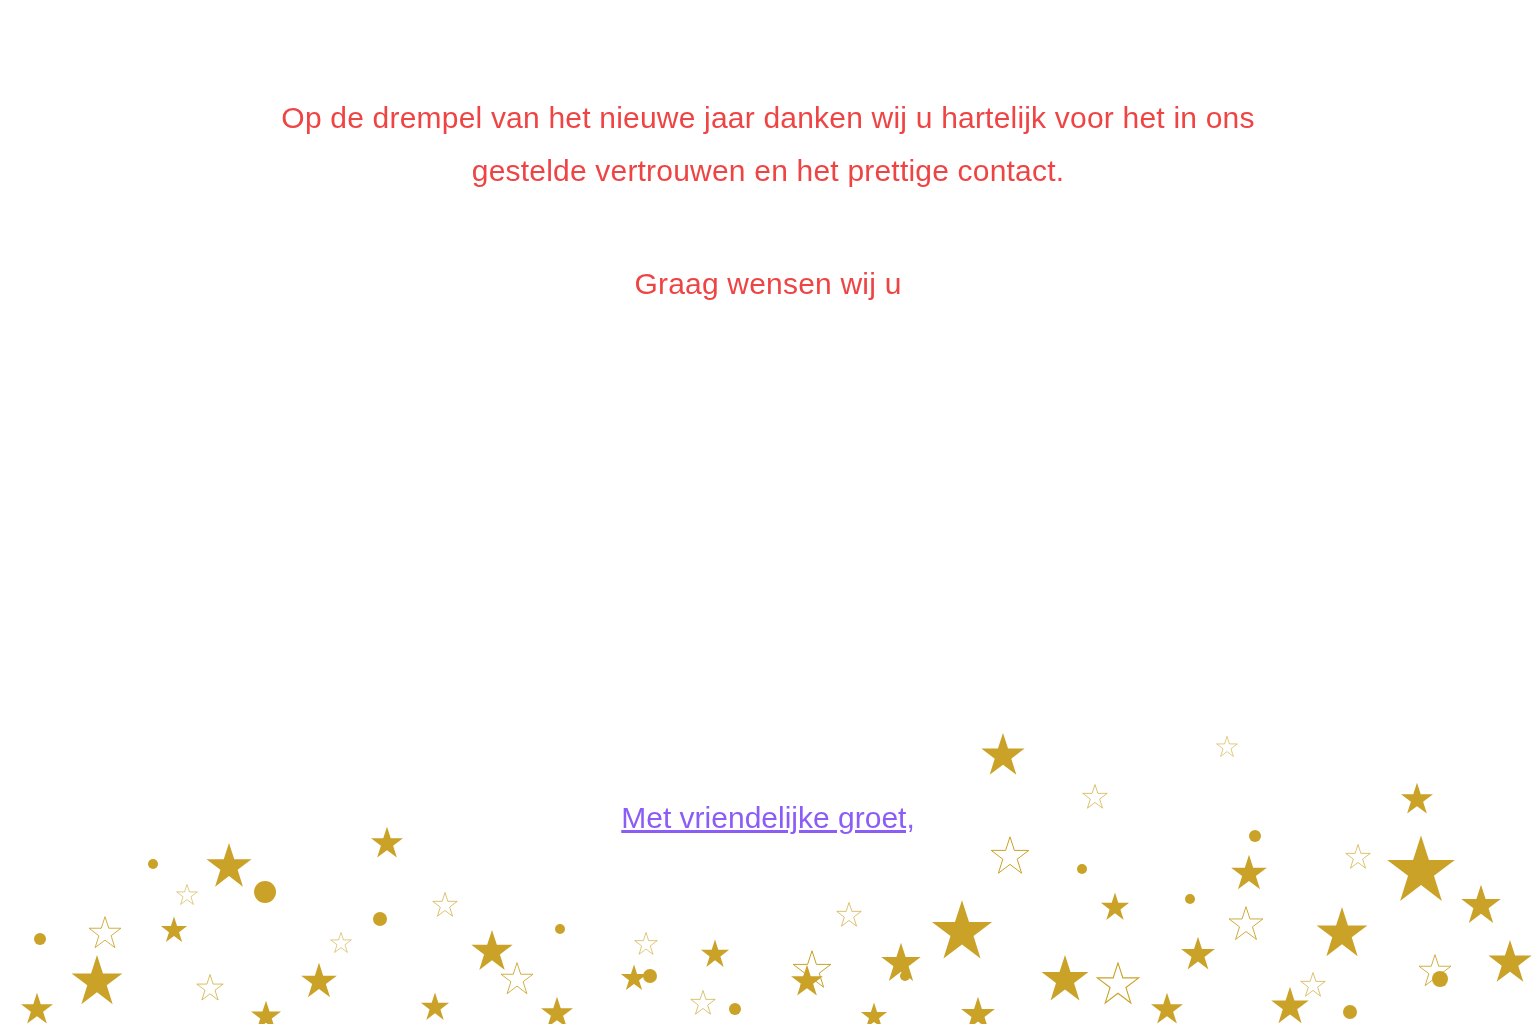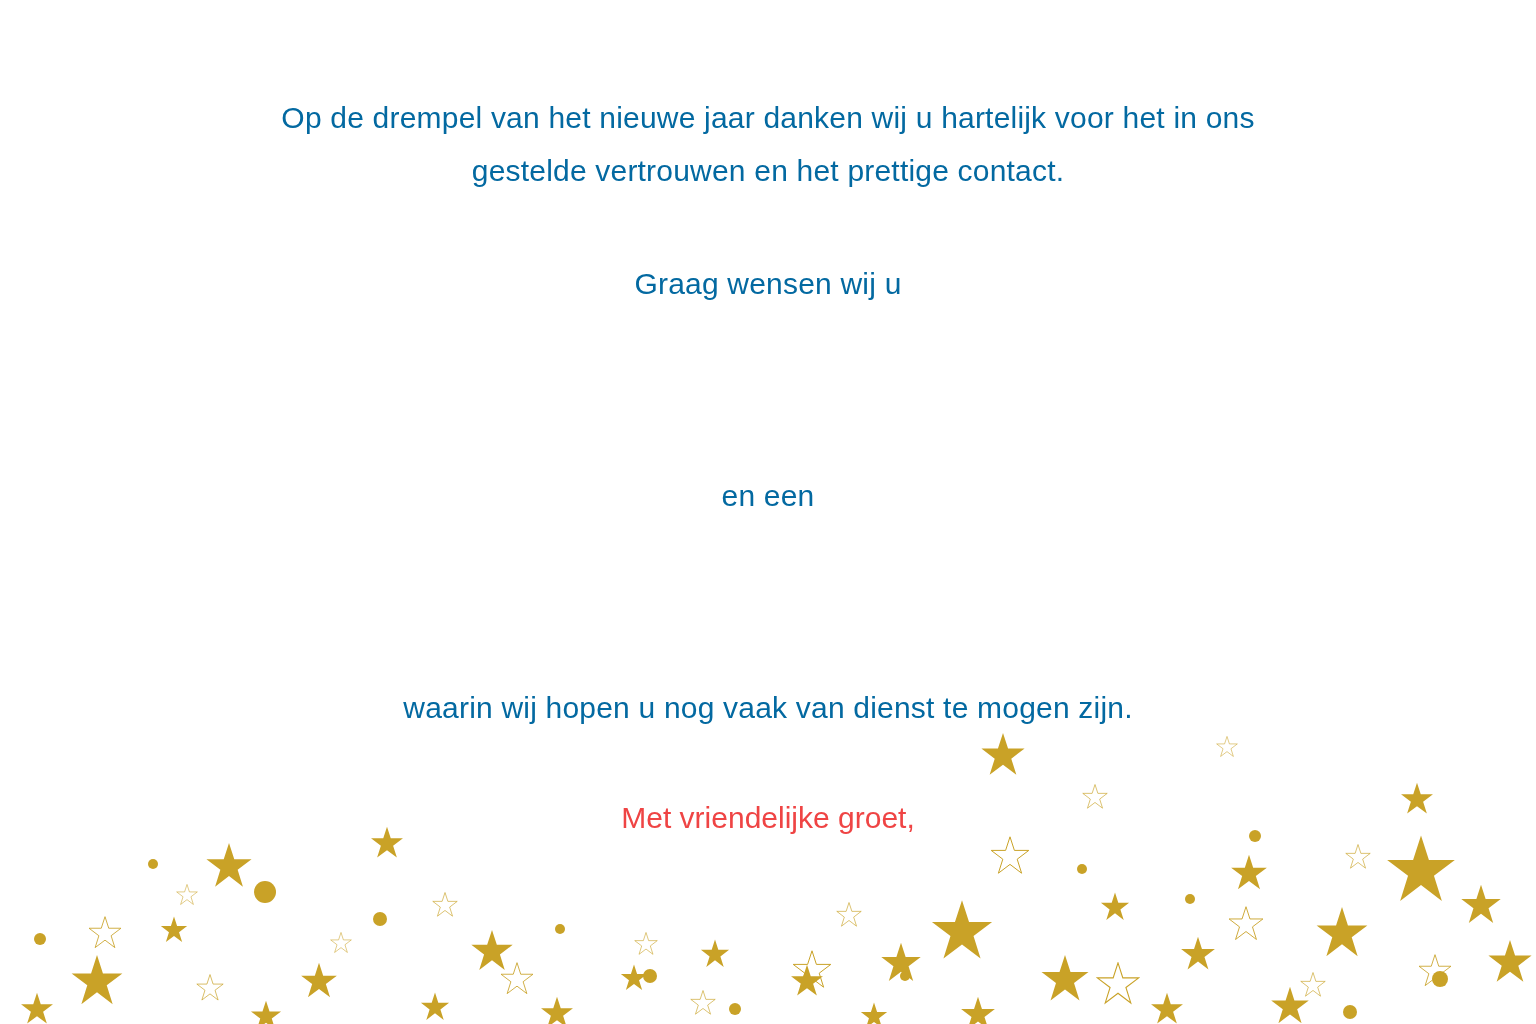--- a/index.html
+++ b/index.html
@@ -15,43 +15,44 @@
     width: 1536px;
     height: 1024px;
     background: #ffffff;
     overflow: hidden;
   }
   .text-block {
     position: absolute;
     left: 0;
     width: 100%;
     text-align: center;
-    color: #0369a1;
+    color: #ef4444;
     font-size: 30px;
     line-height: 1.75;
     font-weight: 400;
     letter-spacing: 0.2px;
   }
   .line-1 { top: 92px; }
   .line-1 .inner {
     display: inline-block;
     max-width: 1075px;
   }
   .line-2 { top: 258px; text-align: center; }
   .line-3 { top: 470px; }
   .line-4 { top: 682px; }
   .sign-block {
     position: absolute;
     left: 0;
     width: 100%;
     text-align: center;
     top: 790px;
-    color: #ef4444;
+    color: #8b5cf6;
     font-size: 30px;
     line-height: 1.85;
+    text-decoration: underline;
   }
   .stars-layer {
     position: absolute;
     left: 0;
     bottom: 0;
     width: 100%;
     height: 300px;
     pointer-events: none;
   }
 </style>
@@ -59,23 +60,21 @@
 <body>
 
 <div id="card">
 
   <div class="text-block line-1">
     <span class="inner">Op de drempel van het nieuwe jaar danken wij u hartelijk voor het in ons gestelde vertrouwen en het prettige contact.</span>
   </div>
 
   <div class="text-block line-2">Graag wensen wij u</div>
 
-  <div class="text-block line-3">en een</div>
 
-  <div class="text-block line-4">waarin wij hopen u nog vaak van dienst te mogen zijn.</div>
 
   <div class="sign-block">
     <div>Met vriendelijke groet,</div>
   </div>
 
   <svg class="stars-layer" viewBox="0 0 1536 300" preserveAspectRatio="none">
     <defs>
       <symbol id="star" viewBox="0 0 100 100">
         <polygon points="50,2 61,36 97,36 68,58 79,93 50,71 21,93 32,58 3,36 39,36"></polygon>
       </symbol>

